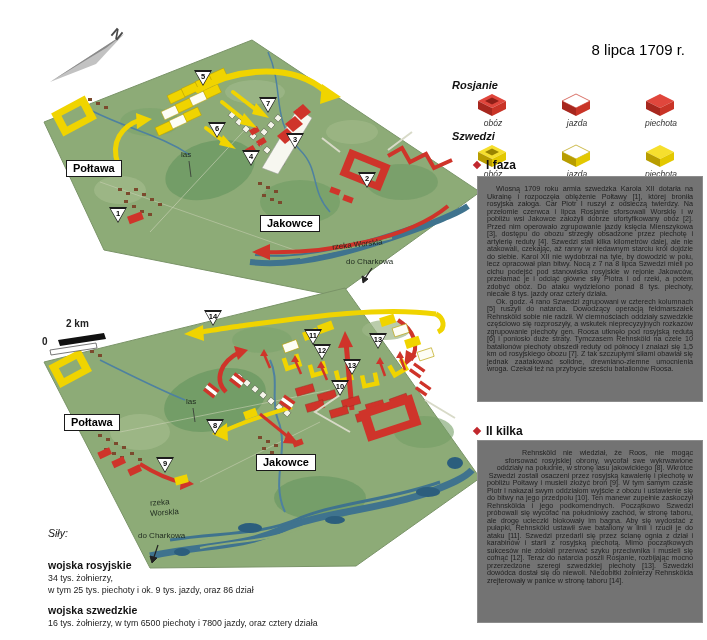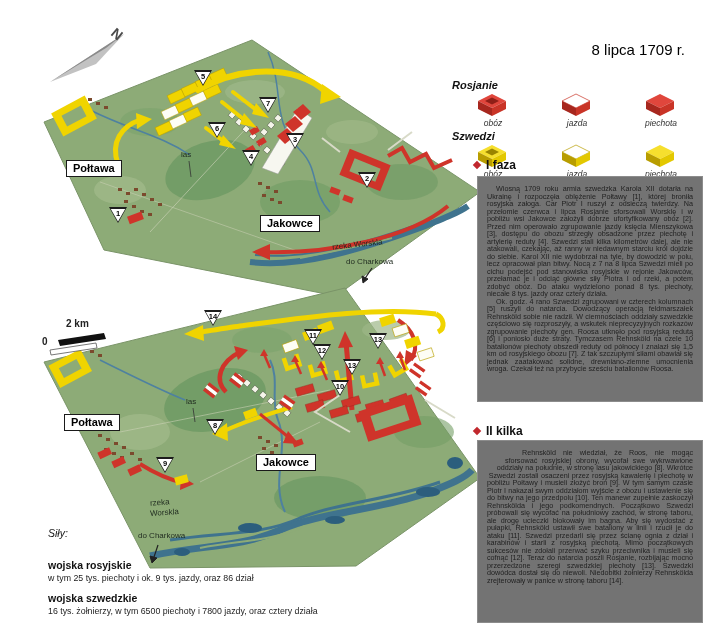--- a/index.html
+++ b/index.html
@@ -508,18 +508,19 @@
   <span>II kilka</span>
 </div>
 <div class="phase-box" style="top:440px;height:183px;">
   <span class="ph-float"></span>
   <p>Rehnsköld nie wiedział, że Roos, nie mogąc sforsować rosyjskiej obrony, wycofał swe wykrwawione oddziały na południe, w stronę lasu jakowickiego [8]. Wkrótce Szwedzi zostali osaczeni przez rosyjską kawalerię i piechotę w pobliżu Połtawy i musieli złożyć broń [9]. W tym samym czasie Piotr I nakazał swym oddziałom wyjście z obozu i ustawienie się do bitwy na jego przedpolu [10]. Ten manewr zupełnie zaskoczył Rehnskölda i jego podkomendnych. Początkowo Szwedzi próbowali się wycofać na południowy zachód, w stronę taboru, ale drogę ucieczki blokowały im bagna. Aby się wydostać z pułapki, Rehnsköld ustawił swe bataliony w linii i rzucił je do ataku [11]. Szwedzi przedarli się przez ścianę ognia z dział i karabinów i starli z rosyjską piechotą. Mimo początkowych sukcesów nie zdołali przerwać szyku przeciwnika i musieli się cofnąć [12]. Teraz do natarcia poszli Rosjanie, rozbijając mocno przerzedzone szeregi szwedzkiej piechoty [13]. Szwedzki dowódca dostał się do niewoli. Niedobitki żołnierzy Rehnskölda zrejterowały w panice w stronę taboru [14].</p>
 </div>
 
 <div class="forces">
   <div class="sily">Siły:</div>
   <div class="army">wojska rosyjskie</div>
+  <div class="line">34 tys. żołnierzy,</div>
   <div class="line">w tym 25 tys. piechoty i ok. 9 tys. jazdy, oraz 86 dział</div>
   <div class="army">wojska szwedzkie</div>
   <div class="line">16 tys. żołnierzy, w tym 6500 piechoty i 7800 jazdy, oraz cztery działa</div>
 </div>
 
 </div>
 
 </body></html>

